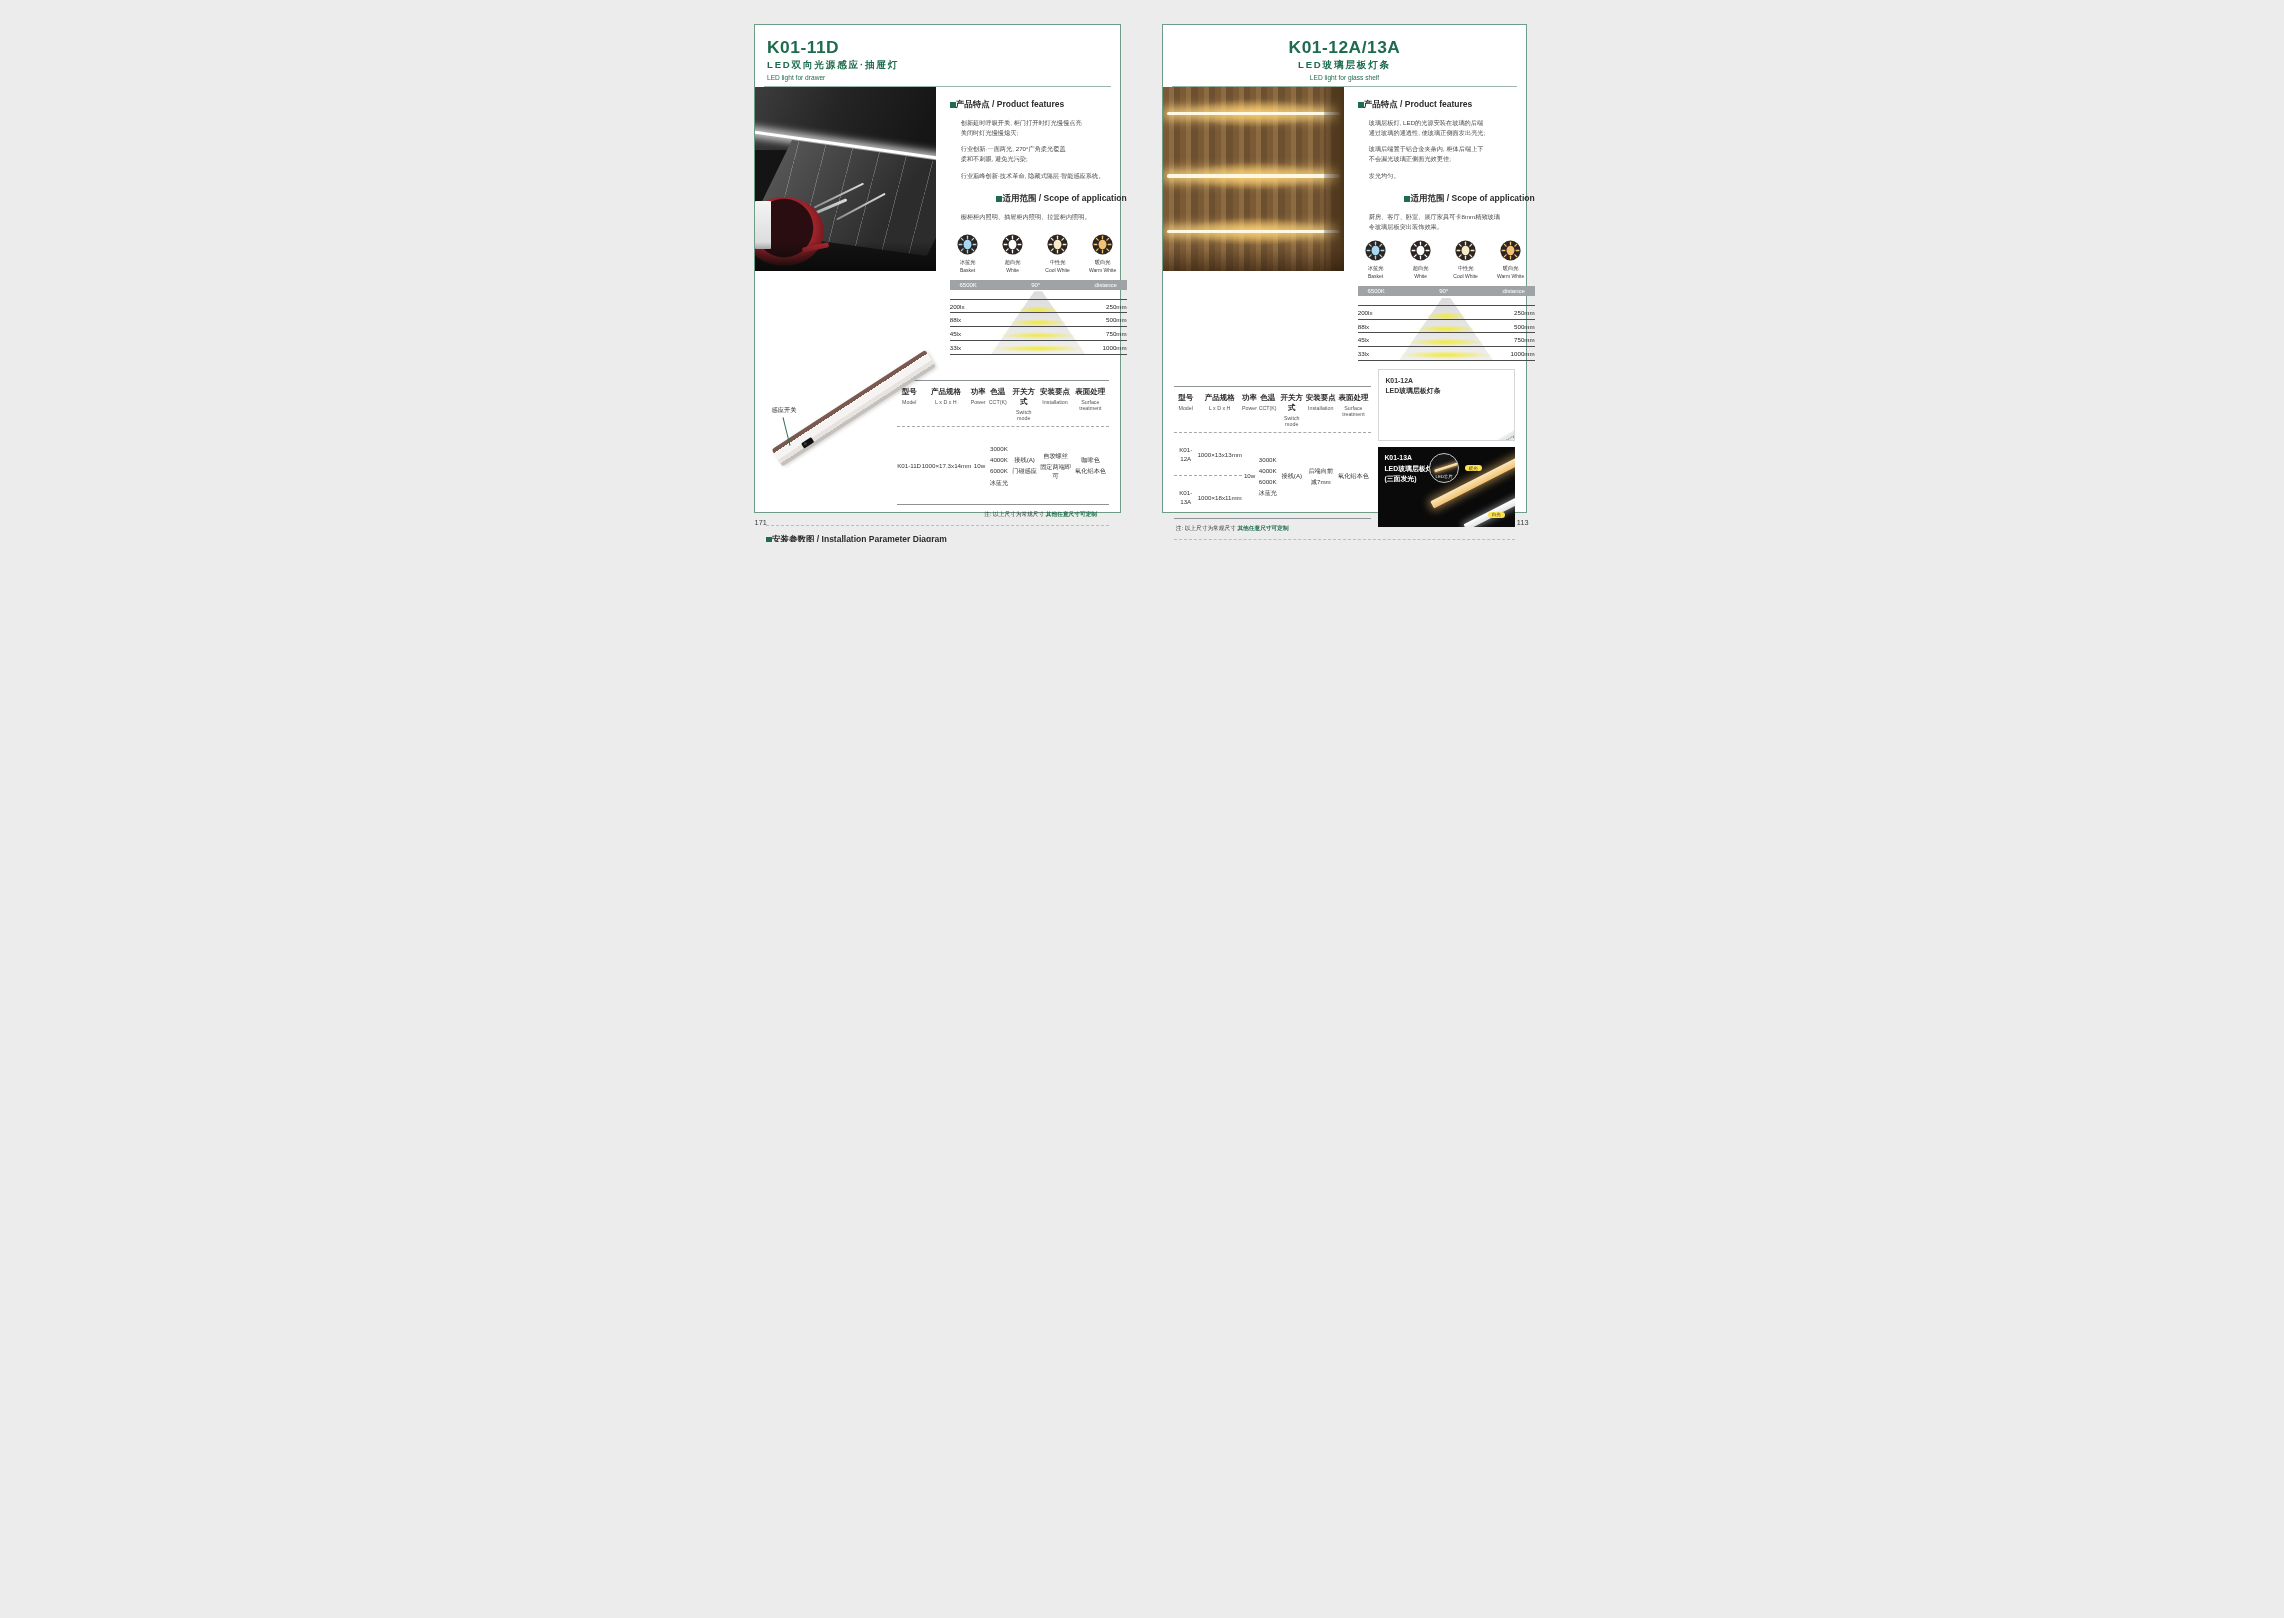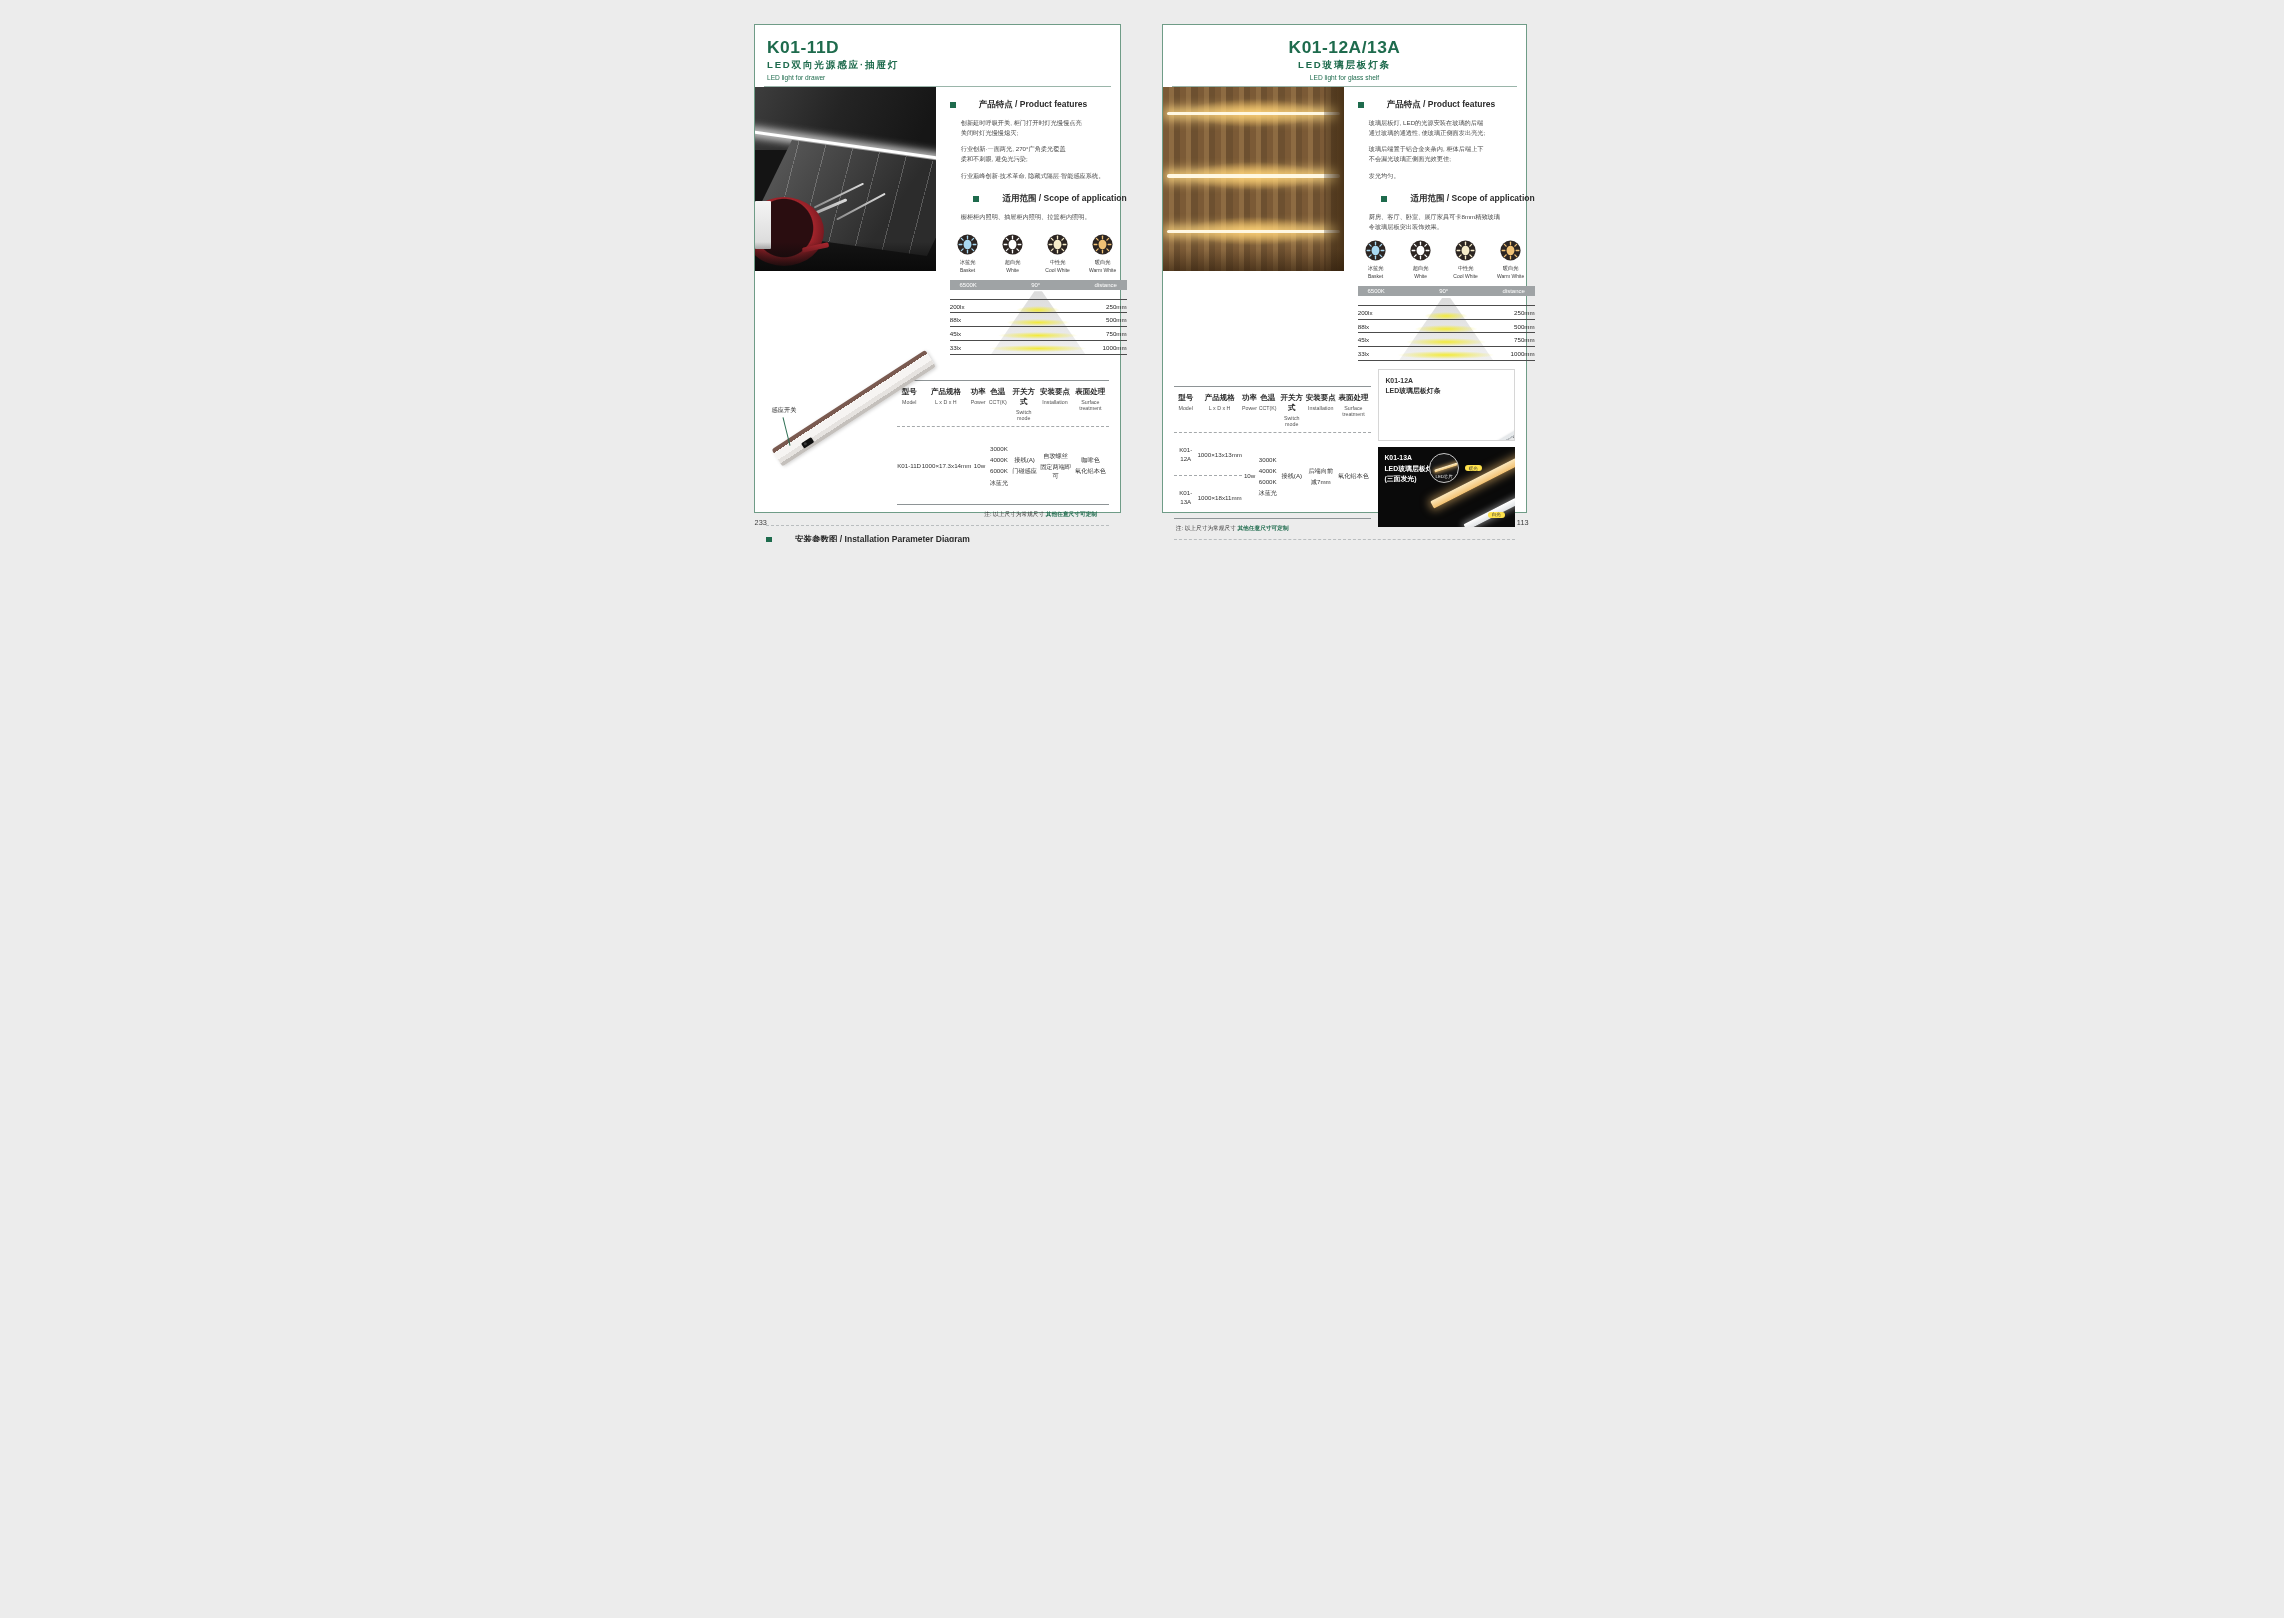--- a/index.html
+++ b/index.html
@@ -41,21 +41,21 @@
   .photo-shelf{background:
     repeating-linear-gradient(90deg,#7b5a36 0 6px,#8d6b42 6px 11px,#6d5030 11px 17.4px),#7b5a36;}
   .sh-right{position:absolute;right:0;top:0;width:11%;height:100%;background:linear-gradient(90deg,rgba(38,24,12,.25),#4a3318);}
   .sh-glow{position:absolute;left:0;width:100%;height:38px;}
   .sh-halo{position:absolute;left:0;top:0;width:100%;height:100%;background:radial-gradient(50% 50% at 50% 50%,rgba(255,198,92,.75),rgba(255,198,92,0) 75%);}
   .sh-bar{position:absolute;left:2%;top:17.4px;width:96%;height:3.2px;border-radius:1.8px;background:#fff8e2;box-shadow:0 0 11px 4.1px rgba(255,216,130,.95);}
   .sh-g1{top:4%;} .sh-g2{top:38%;} .sh-g3{top:68%;}
   .sh-base{position:absolute;left:0;bottom:0;width:100%;height:12%;background:linear-gradient(rgba(40,24,8,0),rgba(40,24,8,.55));}
 
   
-  .stitle{display:flex;align-items:center;gap:23px;font-size:8.5px;font-weight:bold;color:#2b2b2b;}
+  .stitle{display:flex;align-items:center;gap:0;font-size:8.5px;font-weight:bold;color:#2b2b2b;}
   .sq{width:6px;height:6px;background:#1e6b4d;flex:none;}
   .para{font-size:6.2px;color:#474747;line-height:1.62;}
   .feat-block{margin:7.3px 0 0 11px;}
   .pgap{margin-top:6px;}
   .scope-title{margin-top:12px;justify-content:flex-end;}
 
   
   .icons{display:flex;gap:11px;margin:12px 0 0 0.9px;}
   .icon-item{width:34px;text-align:center;}
   .icn-cn{font-size:5.3px;color:#333;margin-top:2.3px;}
@@ -636,16 +636,16 @@
       <div class="dsep"></div>
 
       <div class="stitle inst-hdr">
         <span class="sq"></span>
         <span>安装参数图 / Installation Parameter Diagram</span>
       </div>
 
     </div>
   </div>
 
-  <div class="pageno pn-l">233</div>
+  <div class="pageno pn-l">171</div>
   <div class="pageno pn-r">113</div>
 </div>
 
 
 </body></html>

